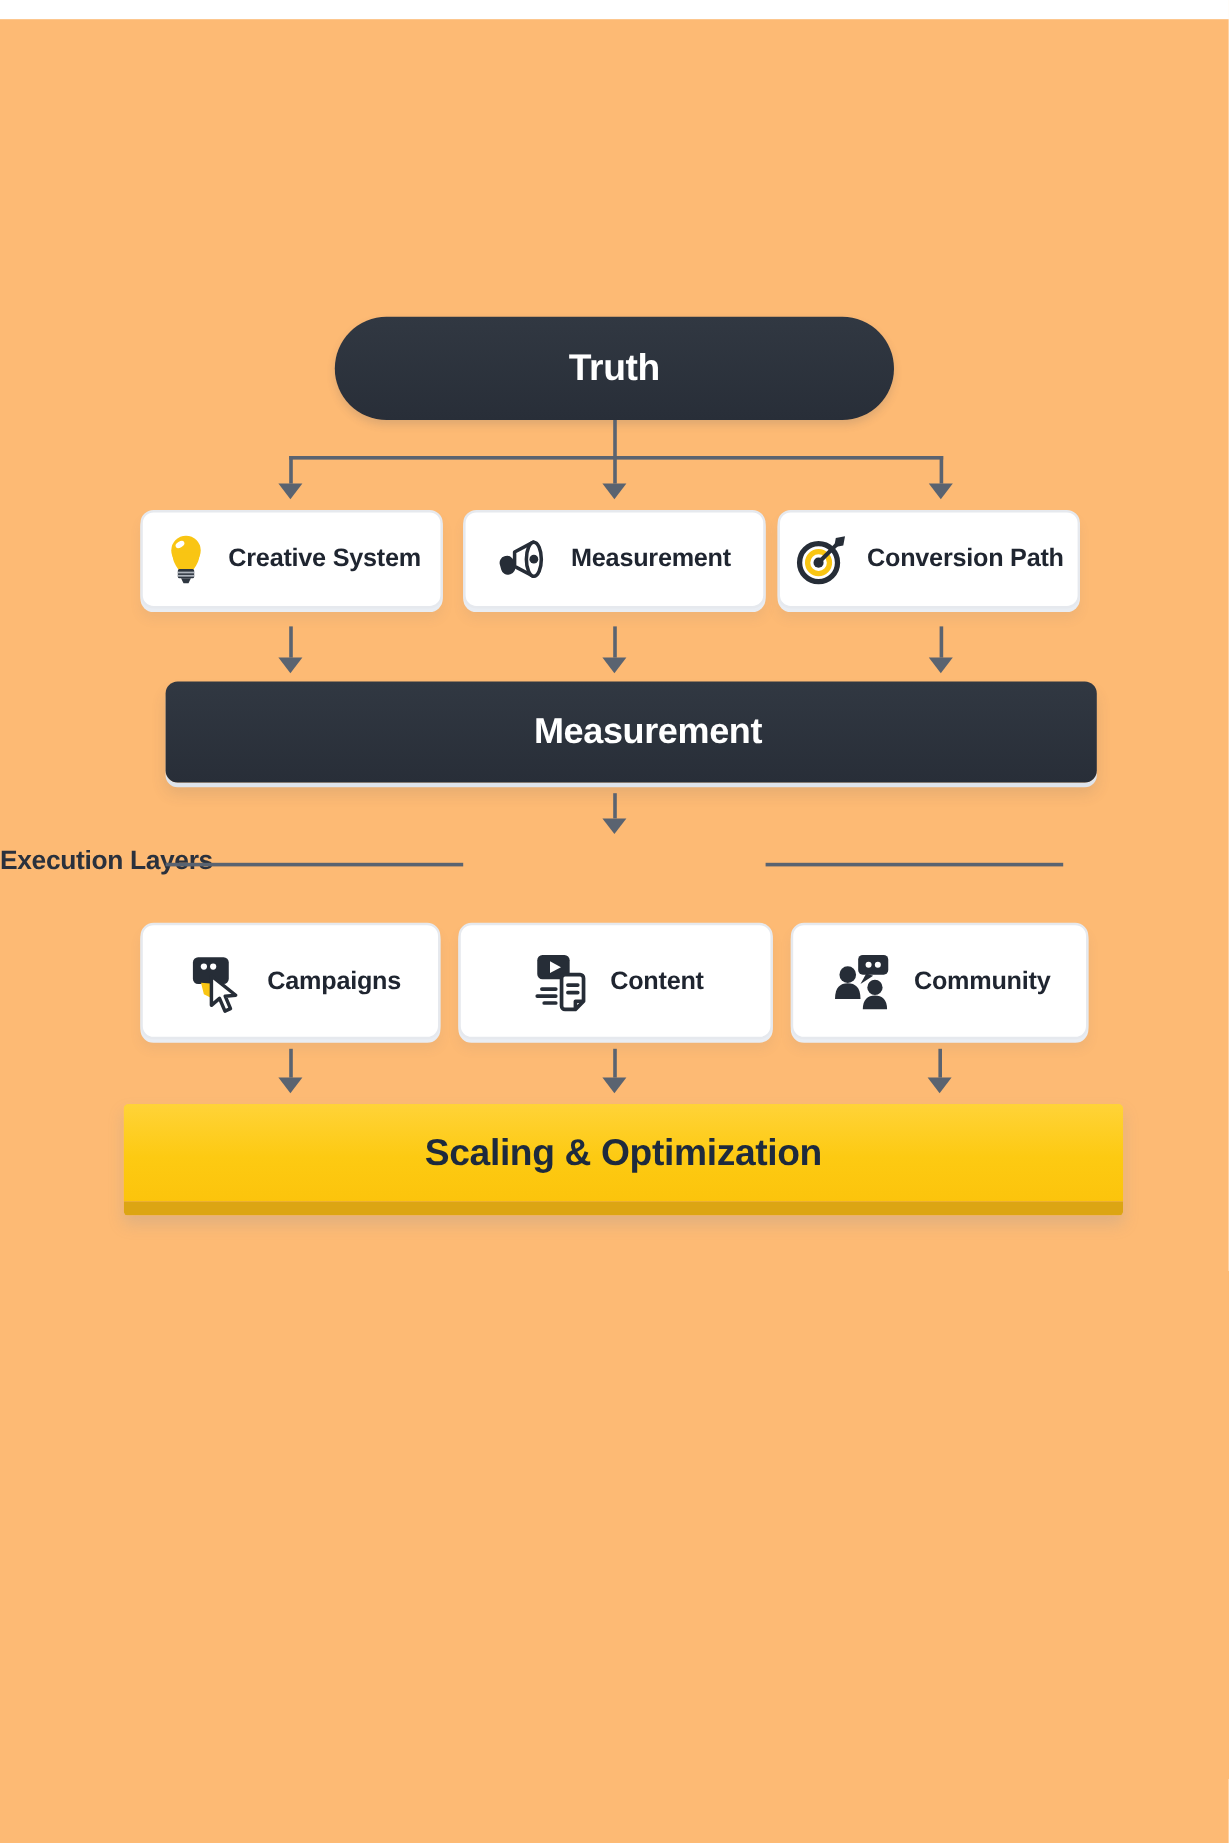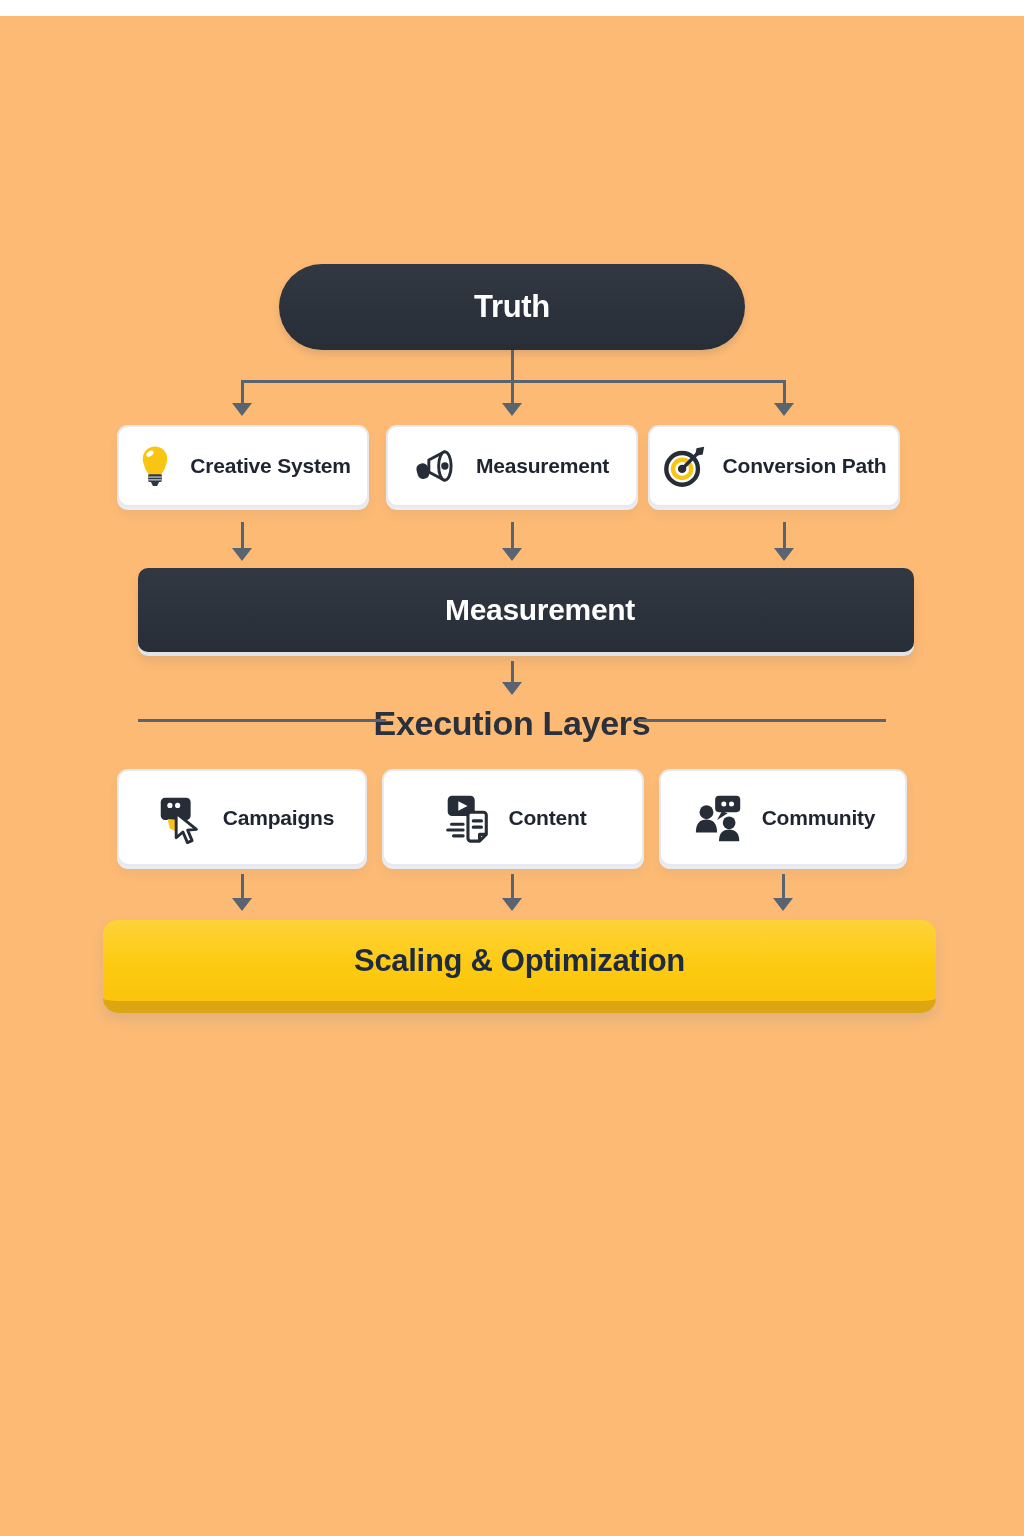--- a/index.html
+++ b/index.html
@@ -37,28 +37,28 @@
   .line.v{width:3px;}
   .line.h{height:3px;}
   .arrow{position:absolute;width:3px;background:#5a6370;}
   .arrow::after{
     content:'';position:absolute;top:100%;left:50%;transform:translateX(-50%);
     width:0;height:0;border-left:10px solid transparent;border-right:10px solid transparent;
     border-top:13px solid #5a6370;
   }
   
   .divider-label{
-    position:absolute;left:0;right:0;text-align:center;
-    font-weight:bold;font-size:34px;color:#2a313d;letter-spacing:-0.3px;
+    position:absolute;left:0;right:0;text-align:left;
+    font-weight:bold;font-size:22px;color:#2a313d;letter-spacing:-0.3px;
   }
   
   .bar-yellow{
     position:absolute;display:flex;align-items:center;justify-content:center;
     background:linear-gradient(180deg,#ffd338 0%,#fdca12 55%,#fcc40c 100%);
-    border-bottom:12px solid #dca513;border-radius:15px;
+    border-bottom:12px solid #dca513;border-radius:4px;
     font-weight:bold;font-size:31px;color:#1e2a3d;letter-spacing:-0.3px;
     box-shadow:0 7px 12px rgba(130,145,170,.22);
     box-sizing:border-box;
   }
 </style>
 </head>
 <body>
 
 <div class="stage">
 

